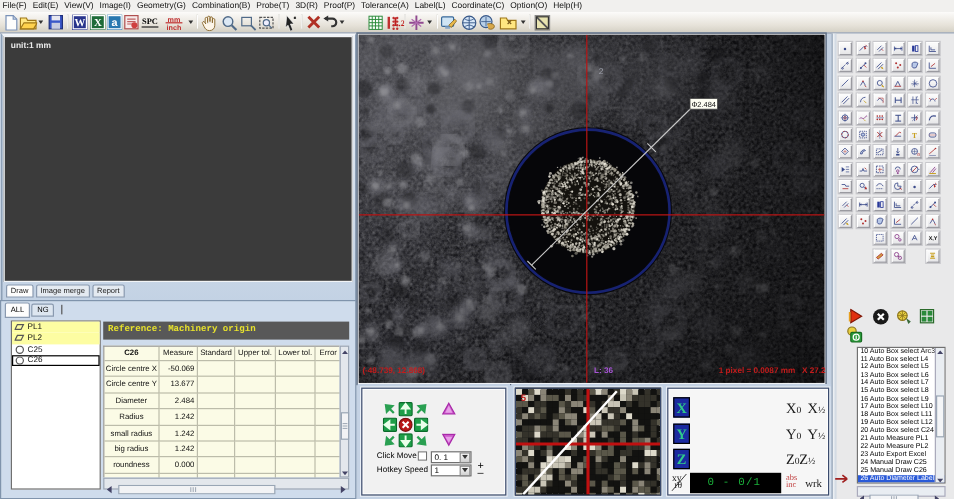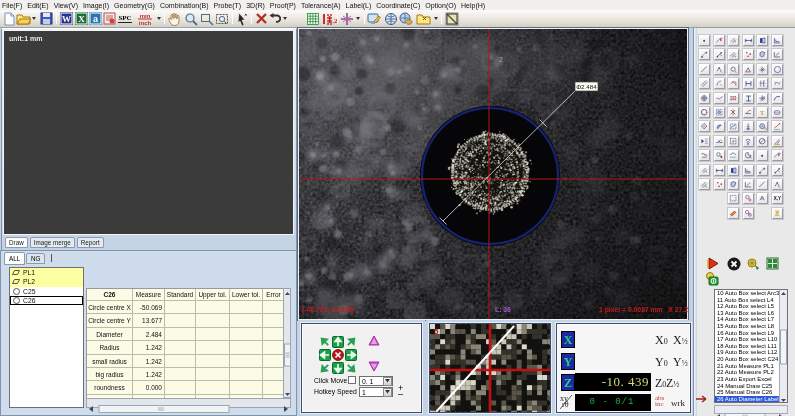--- a/index.html
+++ b/index.html
@@ -260,20 +260,21 @@
 <div class="lrow" style="background:#fdfda2;"><svg width="9" height="7">
           <path d="M2.5 1.5h5l-2 4h-5z" fill="#fdfda0" stroke="#555"></path>
         </svg>PL2</div>
 <div class="lrow"><svg width="9" height="7">
           <circle cx="4.5" cy="3.5" r="3" fill="#fff" stroke="#555"></circle>
         </svg>C25</div>
 <div class="lrow" style="outline:1px solid #000;outline-offset:-1px;"><svg width="9" height="7">
           <circle cx="4.5" cy="3.5" r="3" fill="#fff" stroke="#555"></circle>
         </svg>C26</div>
     </div>
+<div id="refhdr">Reference: Machinery origin</div>
 <div id="mtable">
       <div class="trow">
         <div class="tc th c0" style="font-weight:bold;">C26</div>
         <div class="tc th c1" style="text-align:center;padding-right:0;">Measure</div>
         <div class="tc th c2">Standard</div>
         <div class="tc th c3">Upper tol.</div>
         <div class="tc th c4">Lower tol.</div>
         <div class="tc th c5">Error</div>
       </div>
       <div class="trow">
@@ -2592,21 +2593,20 @@
 </svg>
   </div>
 <div class="abs bpanel" id="drop">
 <div class="droL" style="left:4px;top:7px;">X</div>
 <div class="droX" style="left:98px;top:9px;">X<span style="font-size:8px;">0</span></div>
     <div class="droX" style="left:116px;top:9px;">X<span style="font-size:8px;">½</span></div>
 <div class="droL" style="left:4px;top:29px;">Y</div>
 <div class="droX" style="left:98px;top:31px;">Y<span style="font-size:8px;">0</span></div>
     <div class="droX" style="left:116px;top:31px;">Y<span style="font-size:8px;">½</span></div>
 <div class="droL" style="left:4px;top:50px;">Z</div>
-    <div class="droD" style="top:49px;">-10. 439</div>
 <div class="droX" style="left:98px;top:52px;">Z<span style="font-size:8px;">0</span></div>
     <div class="droX" style="left:109px;top:52px;">Z<span style="font-size:8px;">½</span></div>
 <div class="droX" style="left:3px;top:72px;font-size:8px;line-height:6px;">xy<br>&nbsp;rθ</div>
 <svg style="position:absolute;left:2px;top:70px;" width="14" height="16">
       <line x1="1" y1="15" x2="13" y2="1" stroke="#333" stroke-width="0.8"></line>
     </svg>
 <div class="droD" style="top:70px;height:17px;color:#1ab03a;font-size:9px;text-align:center;font-family:'Liberation Mono',monospace;line-height:16px;letter-spacing:1px;">0 - 0/1</div>
 <div class="droX" style="left:98px;top:71px;font-size:7px;line-height:6px;color:#c04040;">abs<br>inc</div>
 <div class="droX" style="left:114px;top:74px;font-size:9px;">wrk</div>
 </div>

